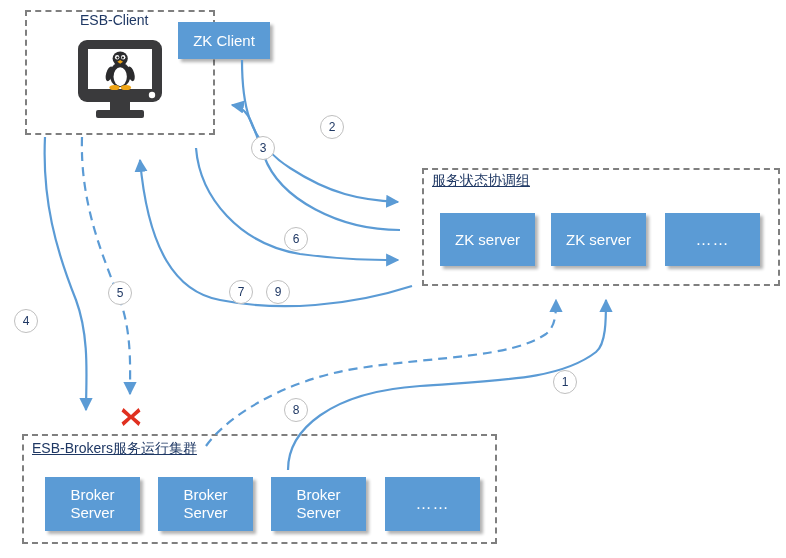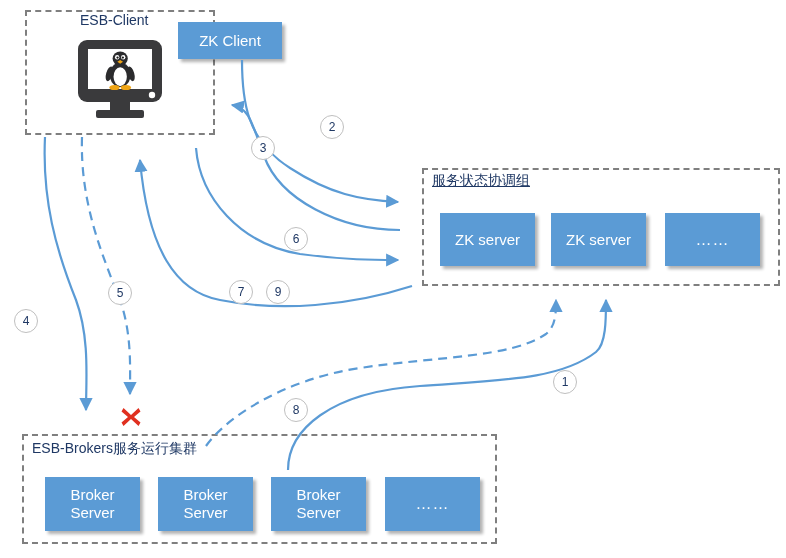--- a/index.html
+++ b/index.html
@@ -128,31 +128,31 @@
         <circle cx="18.8" cy="6.9" r="1.2" fill="#1a1a1a"></circle>
         <path d="M13 11.2 L16 9.4 L19 11.2 L16 13.4 Z" fill="#f0a515"></path>
         <ellipse cx="4.6" cy="24" rx="3.4" ry="8" transform="rotate(16 4.6 24)"></ellipse>
         <ellipse cx="27.4" cy="24" rx="3.4" ry="8" transform="rotate(-16 27.4 24)"></ellipse>
         <ellipse cx="10" cy="38.4" rx="5.4" ry="2.7" fill="#f0a515"></ellipse>
         <ellipse cx="22" cy="38.4" rx="5.4" ry="2.7" fill="#f0a515"></ellipse>
       </g>
     </svg>
   </div>
 
-  <div class="blue-box" style="left:178px; top:22px; width:104px; height:37px;">ZK Client</div>
+  <div class="blue-box" style="left:178px; top:22px; width:92px; height:37px;">ZK Client</div>
 
   <div class="group-box" style="left:422px; top:168px; width:358px; height:118px;"></div>
   <div class="group-label" style="left:430px; top:172px;text-decoration:underline;">服务状态协调组</div>
 
   <div class="blue-box" style="left:440px; top:213px; width:95px; height:53px;">ZK server</div>
   <div class="blue-box" style="left:551px; top:213px; width:95px; height:53px;">ZK server</div>
   <div class="blue-box dots" style="left:665px; top:213px; width:95px; height:53px;">……</div>
 
   <div class="group-box" style="left:22px; top:434px; width:475px; height:110px;"></div>
-  <div class="group-label" style="left:30px; top:440px;">ESB-Brokers服务运行集群</div>
+  <div class="group-label" style="left:30px; top:440px;text-decoration:underline;">ESB-Brokers服务运行集群</div>
 
   <div class="blue-box" style="left:45px; top:477px; width:95px; height:54px;">Broker
 Server</div>
   <div class="blue-box" style="left:158px; top:477px; width:95px; height:54px;">Broker
 Server</div>
   <div class="blue-box" style="left:271px; top:477px; width:95px; height:54px;">Broker
 Server</div>
   <div class="blue-box dots" style="left:385px; top:477px; width:95px; height:54px;">……</div>
 
   <div id="failure-x" style="left:119px; top:405px; width:24px; height:24px;">

